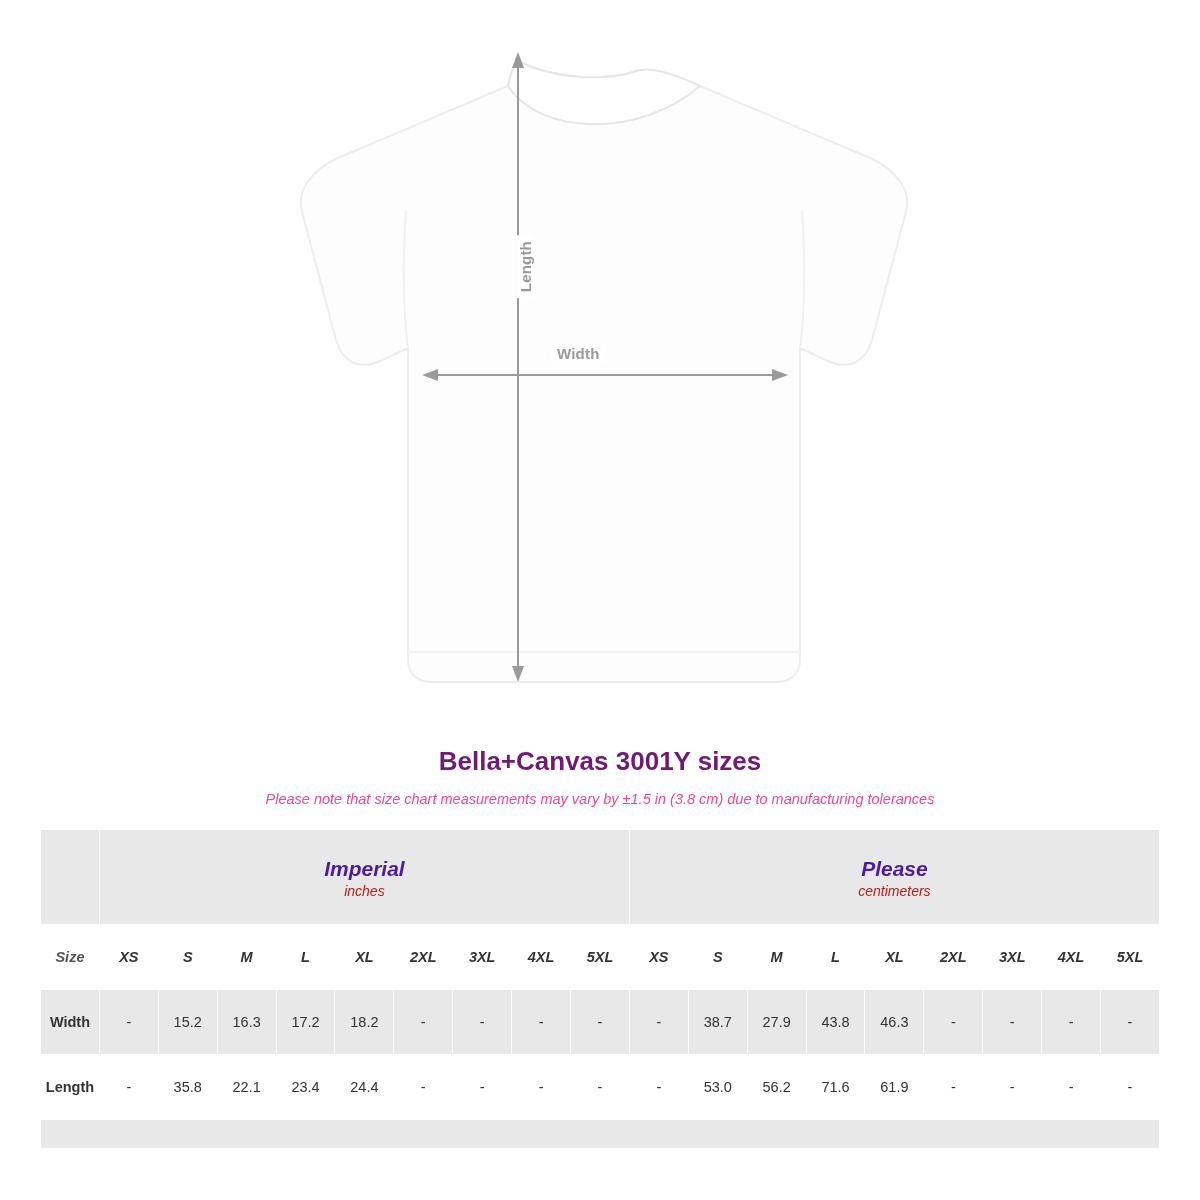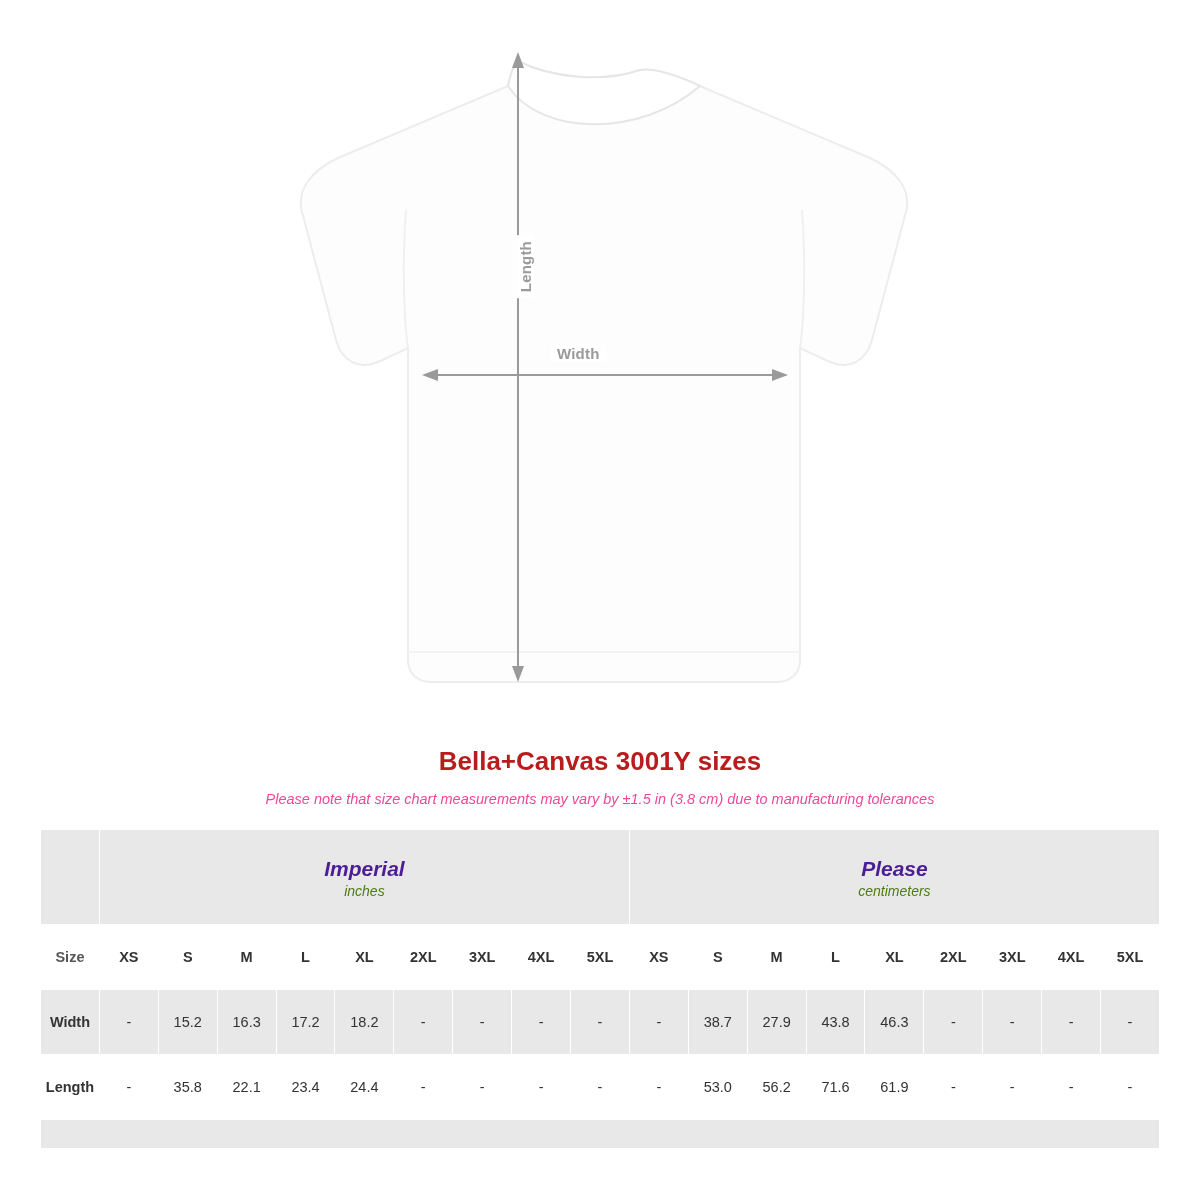--- a/index.html
+++ b/index.html
@@ -57,21 +57,21 @@
   }
 
   
   .heading-block {
     text-align: center;
     margin-top: 26px;
   }
   .chart-title {
     font-size: 26px;
     font-weight: bold;
-    color: #b91c1c;
+    color: #701a75;
     margin: 0 0 14px 0;
   }
   .chart-note {
     font-size: 14.5px;
     font-style: italic;
     color: #ec4899;
     margin: 0;
   }
 
   
@@ -100,33 +100,34 @@
   .unit-name {
     font-size: 21px;
     font-style: italic;
     font-weight: bold;
     color: #4c1d95;
     line-height: 1.35;
   }
   .unit-sub {
     font-size: 14px;
     font-style: italic;
-    color: #4d7c0f;
+    color: #b91c1c;
   }
   .corner-cell {
     background: #e8e8e8;
     border: none;
   }
 
   
   .size-row td {
     background: #ffffff;
     height: 62px;
     font-weight: bold;
     color: #4a4a4a;
+    font-style: italic;
   }
   .size-row td.rowhead {
     background: #ffffff;
     color: #555555;
   }
 
   
   .data-row td {
     height: 62px;
     background: #e8e8e8;

